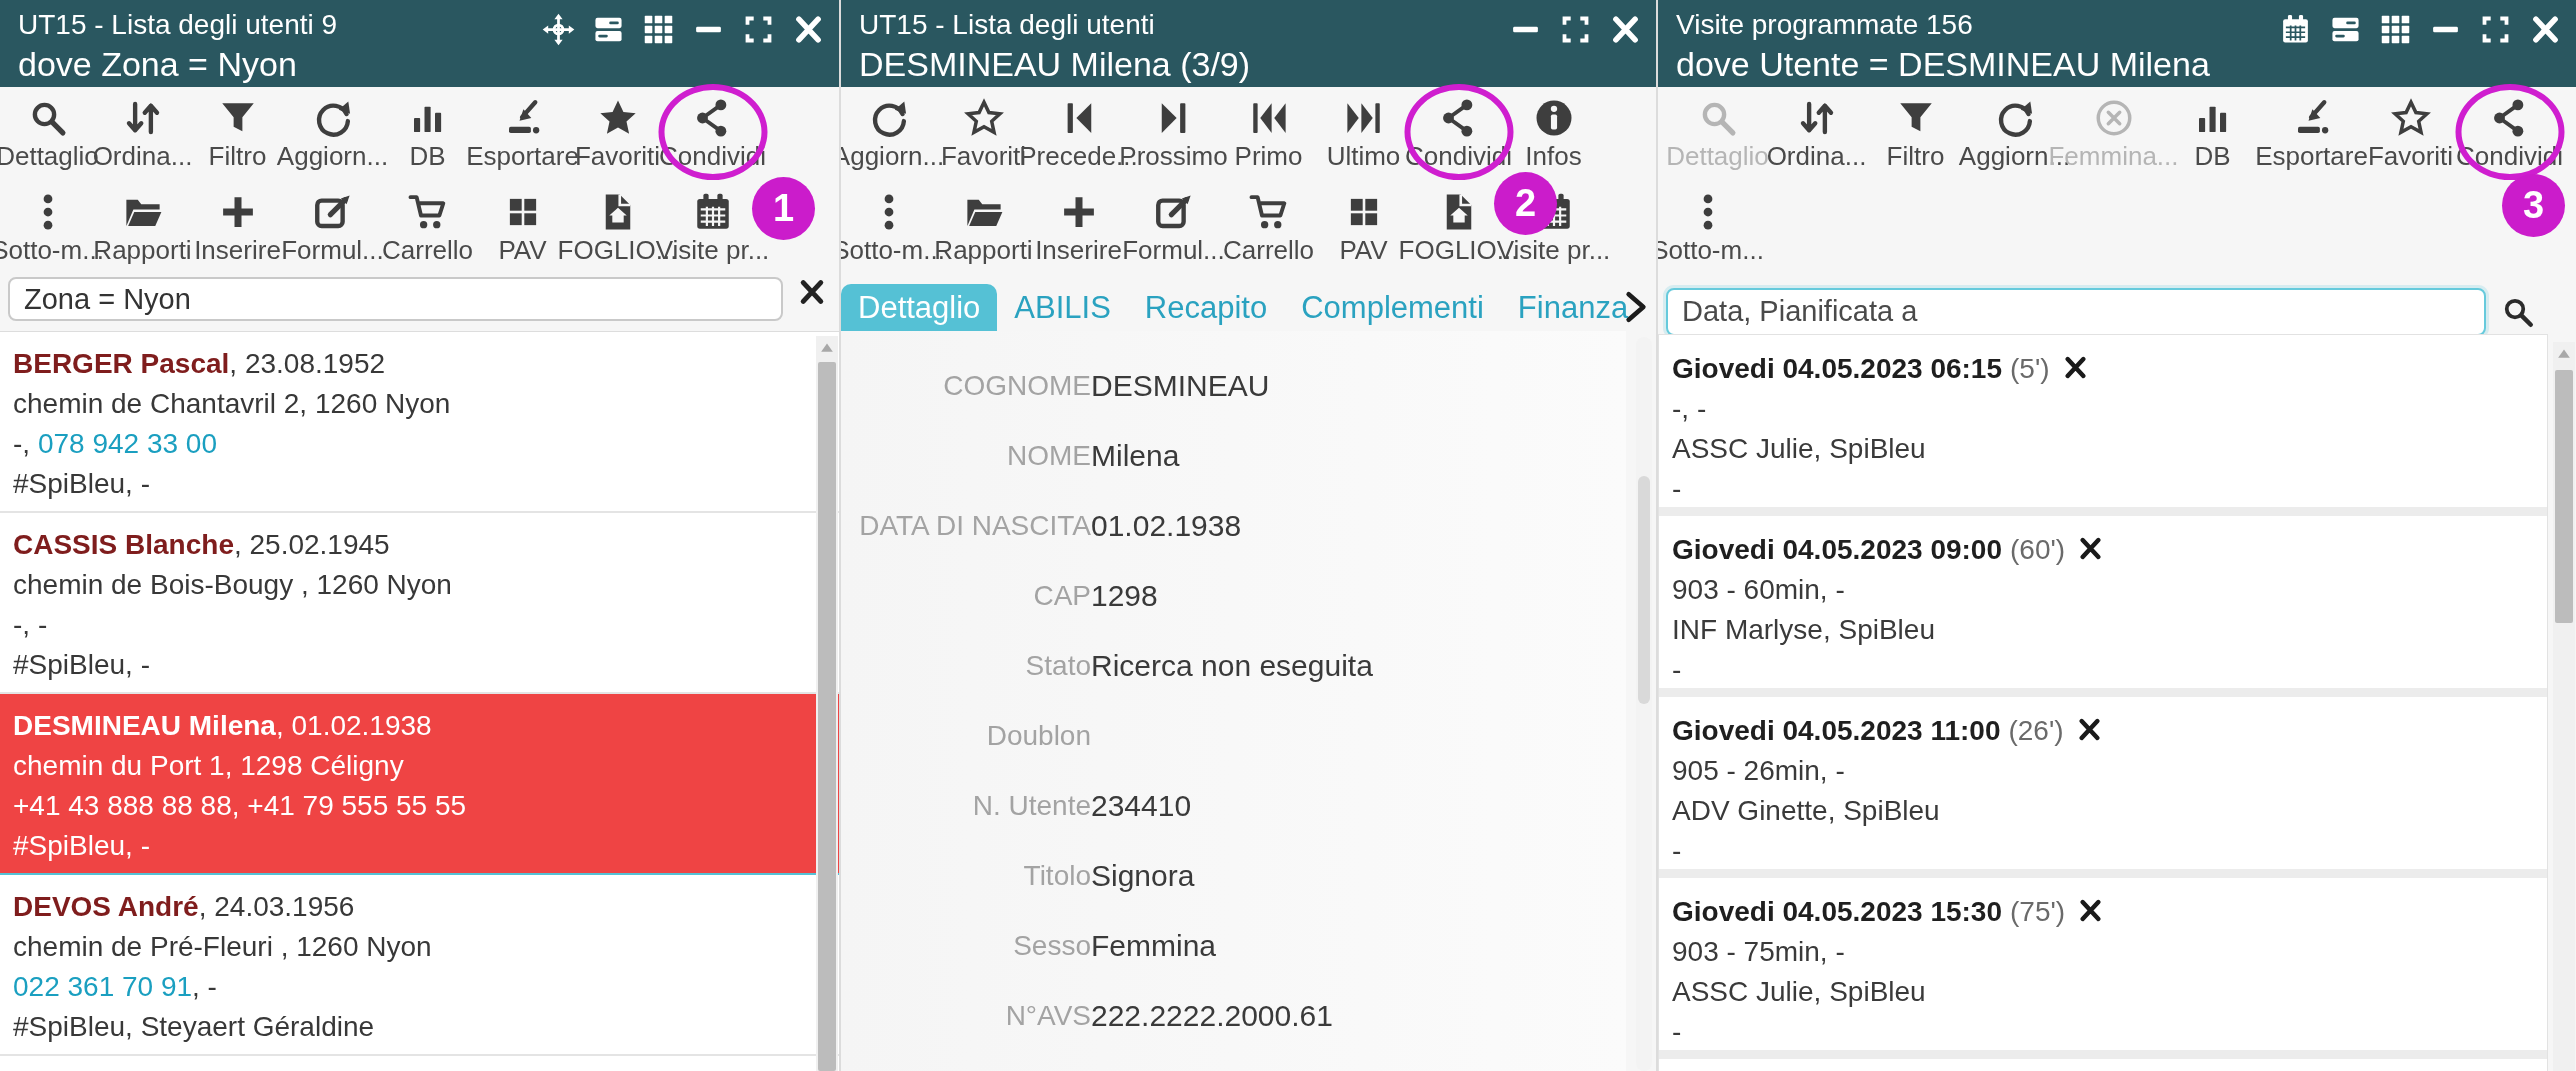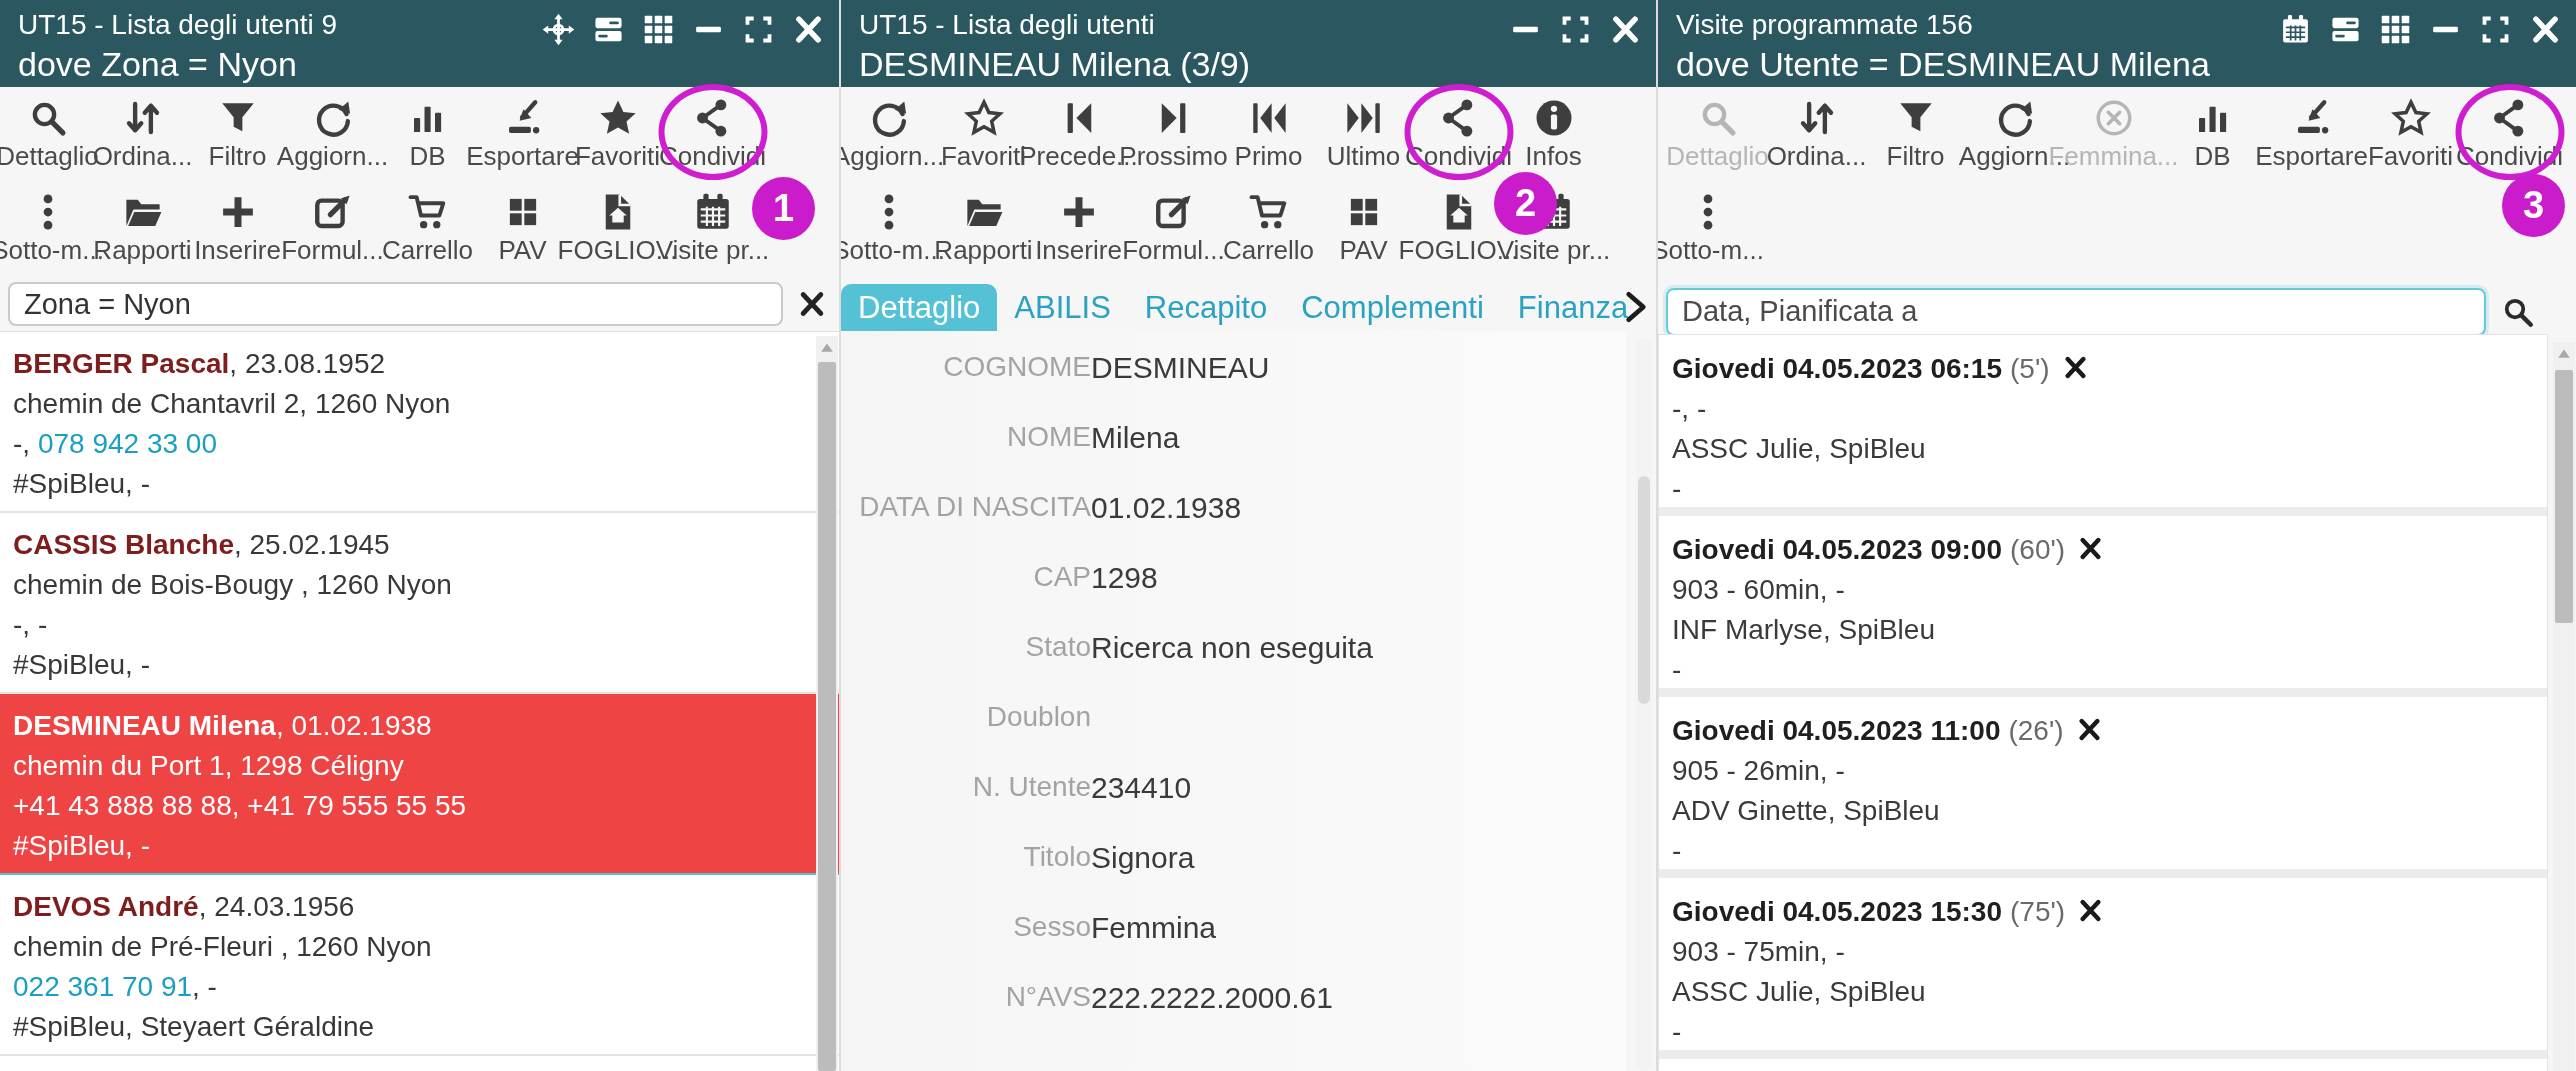--- a/index.html
+++ b/index.html
@@ -25,21 +25,21 @@
   .tool svg{width:42px;height:42px;display:block;margin-bottom:2px}
   .tool .tl{font-size:26px;color:#4a4a4a;white-space:nowrap}
   .tool.disabled{color:#b5b5b5}
   .tool.disabled .tl{color:#b5b5b5}
   .oval{position:absolute;left:50%;top:50%;transform:translate(-50%,-53%);width:109px;height:96px;border:6px solid #cf1ecf;border-radius:50%;pointer-events:none;z-index:4}
   .badge{position:absolute;width:63px;height:63px;border-radius:50%;background:#cb1ccb;color:#fff;font-size:38px;font-weight:bold;display:flex;align-items:center;justify-content:center;z-index:5}
   #badge1{left:752px;top:177px}
   #badge2{left:653px;top:172px}
   #badge3{left:844px;top:174px}
 
-  .filterrow{height:54px;display:flex;align-items:center;padding:0 12px 0 8px;gap:14px}
+  .filterrow{height:54px;display:flex;align-items:flex-start;padding:0 12px 0 8px;gap:14px}
   .filterrow input{flex:1;height:44px;border:2px solid #c9c9c9;border-radius:8px;font-size:29px;padding:0 14px;color:#333;background:#fff;outline:none}
   .xbtn{color:#222;flex:none;cursor:pointer}
   .xbtn svg{width:30px;height:30px;display:block}
 
   .list{position:absolute;top:331px;left:0;right:0;bottom:0;background:#fff;border-top:1px solid #ddd}
   .user{height:181px;padding:12px 44px 0 13px;border-bottom:2px solid #e4e4e4;font-size:28px;line-height:40px;color:#383838;cursor:pointer}
   .user .nm{font-weight:bold;color:#7f1d1d}
   .user.selected{background:#ef4444;border-color:#55c1d5}
   .user.selected, .user.selected .nm, .user.selected .link{color:#fff}
   .link{color:#1a9fc0;cursor:pointer}
@@ -48,21 +48,21 @@
   .sbar .up{color:#a8a8a8;display:block;width:20px;height:20px;margin:2px auto 0}
   .sbar .thumb{position:absolute;left:2px;right:2px;background:#bcbcbc;border-radius:2px}
 
   .tabs{height:54px;display:flex;align-items:flex-end;position:relative;overflow:hidden}
   .tab{height:47px;display:flex;align-items:center;padding:0 17px;font-size:31px;color:#2aa2c0;white-space:nowrap;cursor:pointer}
   .tab.active{background:#55c1d5;color:#fff;border-radius:10px 10px 0 0}
   .tabchev{position:absolute;right:4px;bottom:8px;color:#1c1c1c}
   .tabchev svg{width:32px;height:32px;display:block}
 
   .form{position:absolute;top:331px;left:0;right:30px;bottom:0;padding-top:20px;background:linear-gradient(90deg,#f5f5f5,#fbfbfb)}
-  .frow{height:70px;display:flex;align-items:flex-start}
+  .frow{height:70px;display:flex;align-items:center}
   .flabel{width:250px;text-align:right;color:#a3a3a3;font-size:28px;flex:none;white-space:nowrap}
   .fvalue{color:#3a3a3a;font-size:30px;white-space:nowrap}
   .midsb{position:absolute;right:4px;top:337px;bottom:0;width:16px;background:#f3f3f3;border-radius:8px}
   .midsb .thumb{position:absolute;left:2px;right:2px;top:139px;height:228px;background:#d9d9d9;border-radius:6px}
 
   .searchrow{height:63px;display:flex;align-items:center;padding:6px 40px 0 8px;gap:14px}
   .searchrow input{flex:1;height:48px;border:2px solid #66cadc;border-radius:8px;font-size:29px;padding:0 14px;color:#3f3f3f;background:#fff;outline:none;box-shadow:0 0 0 3px rgba(102,202,220,.22)}
   .searchrow input::placeholder{color:#4a4a4a;opacity:1}
   .qbtn{color:#2b2b2b;flex:none;cursor:pointer}
   .qbtn svg{width:36px;height:36px;display:block}

